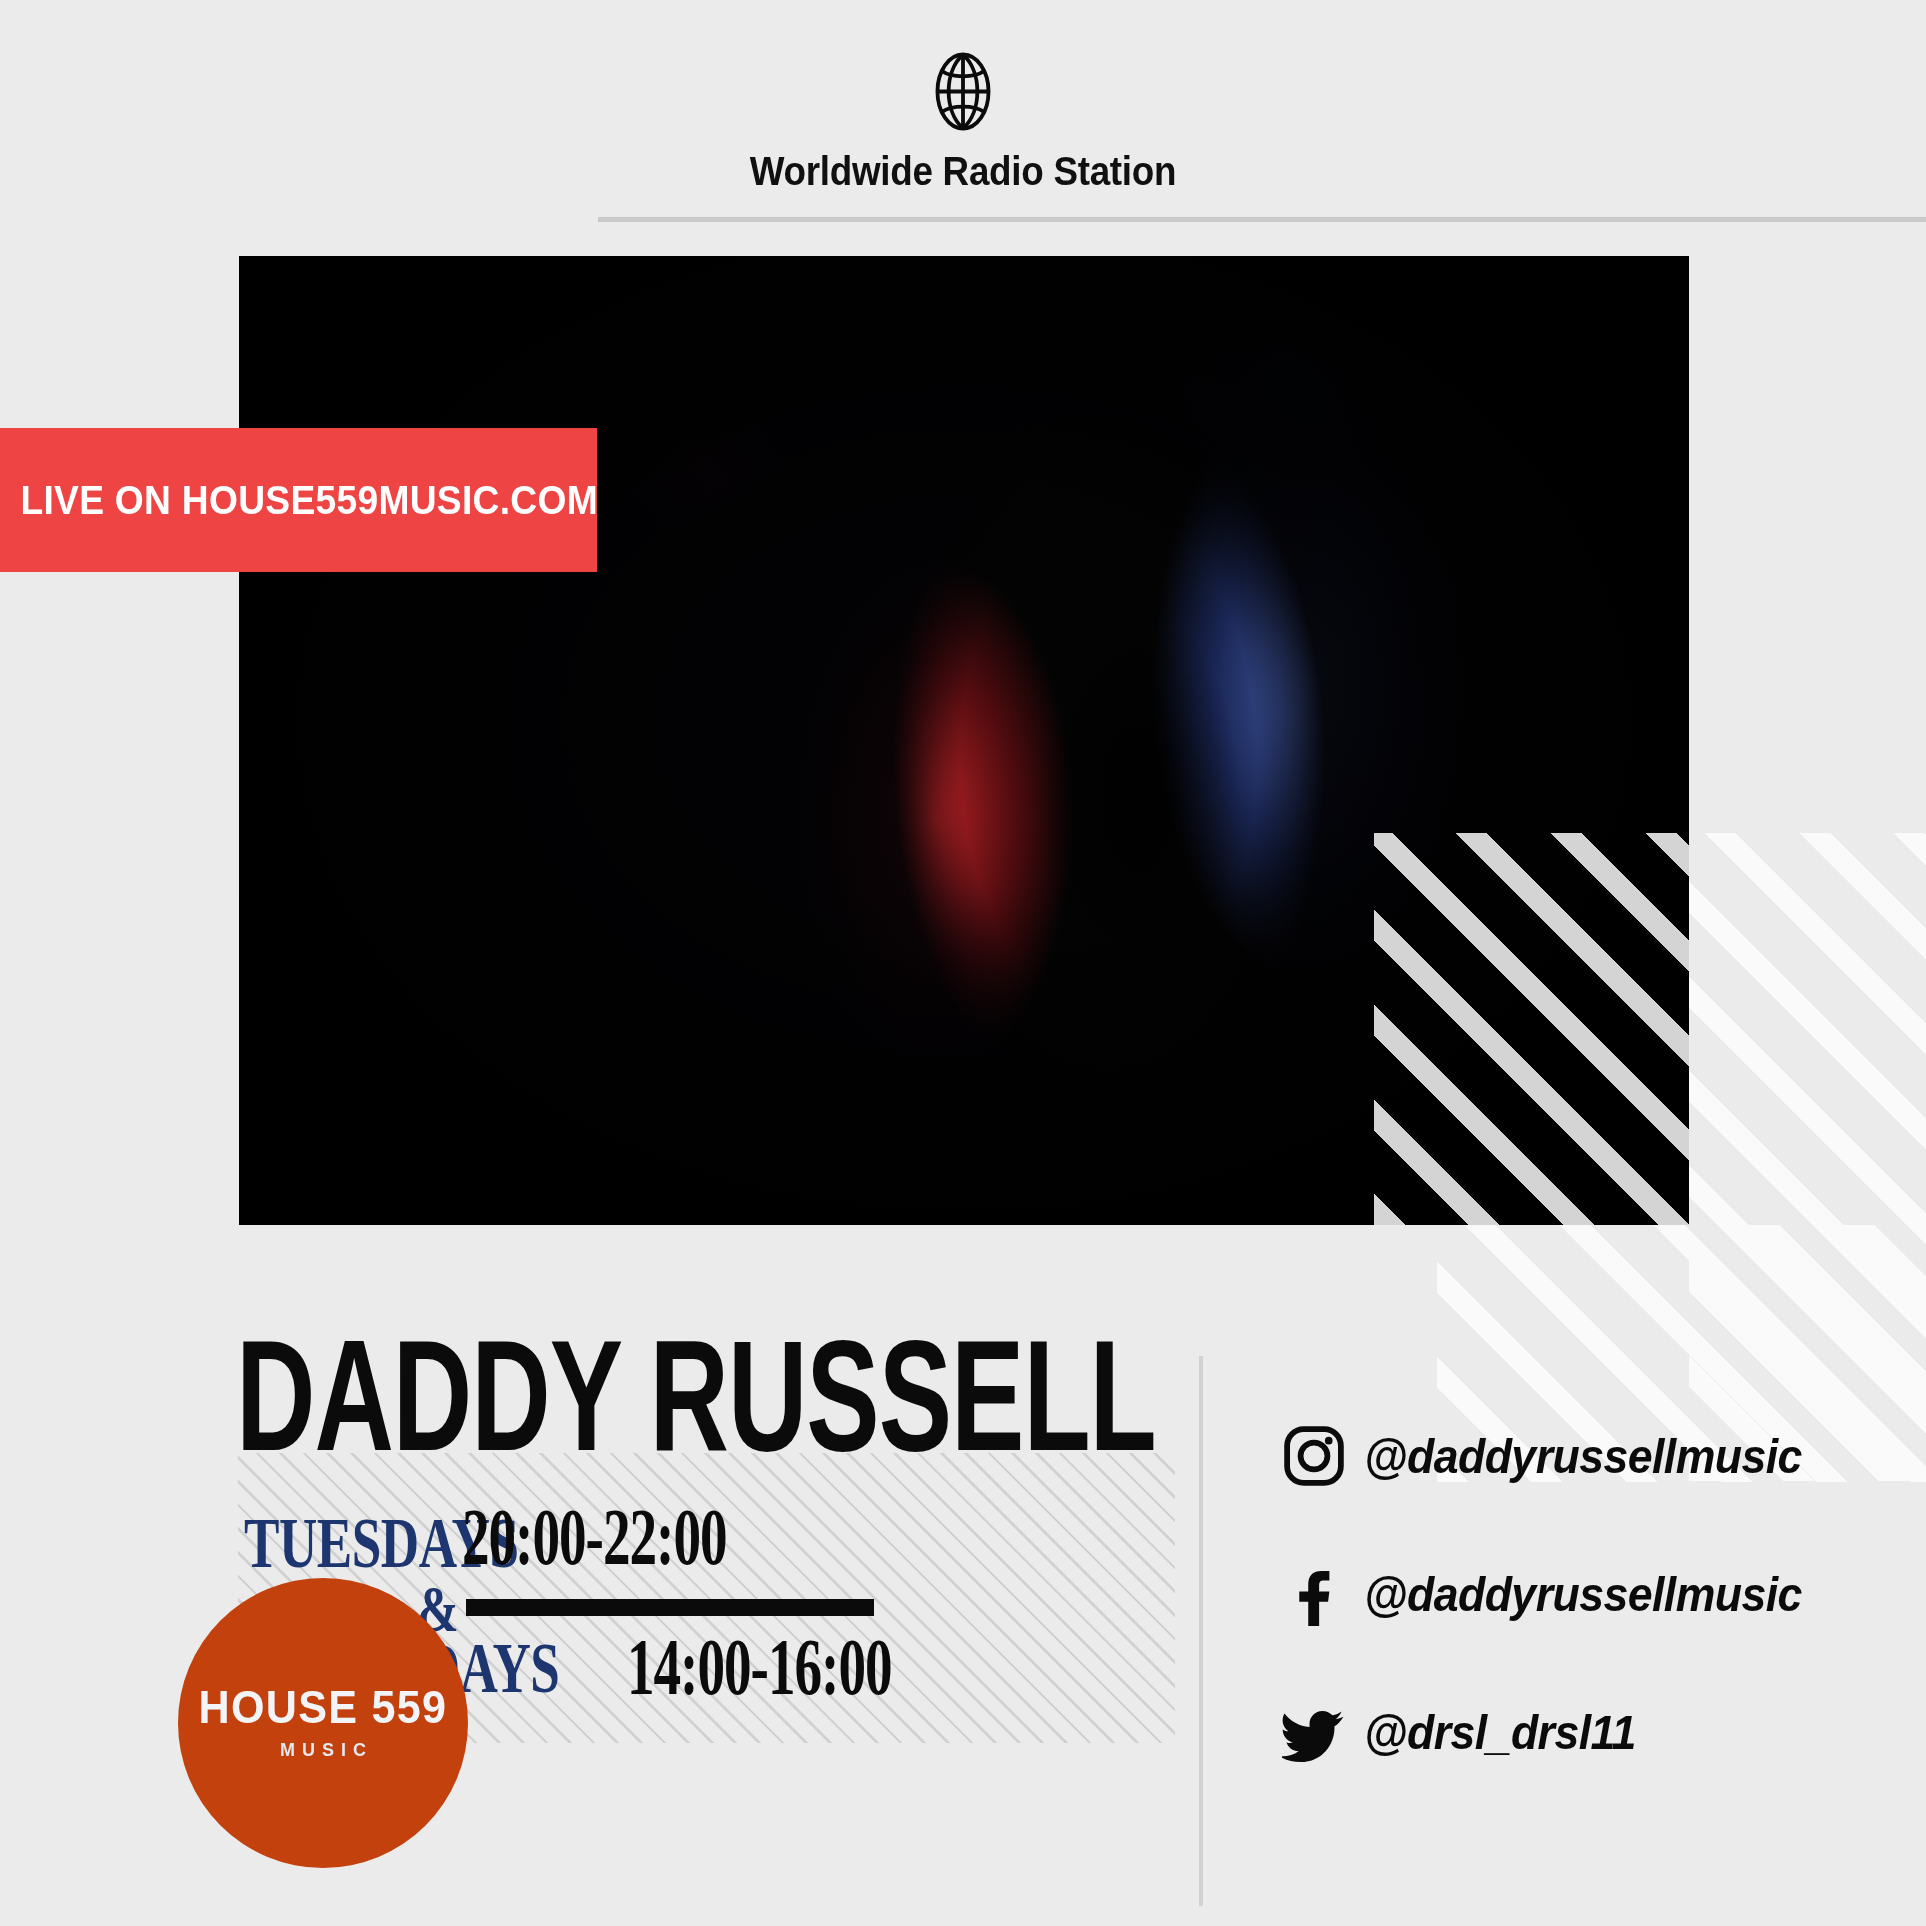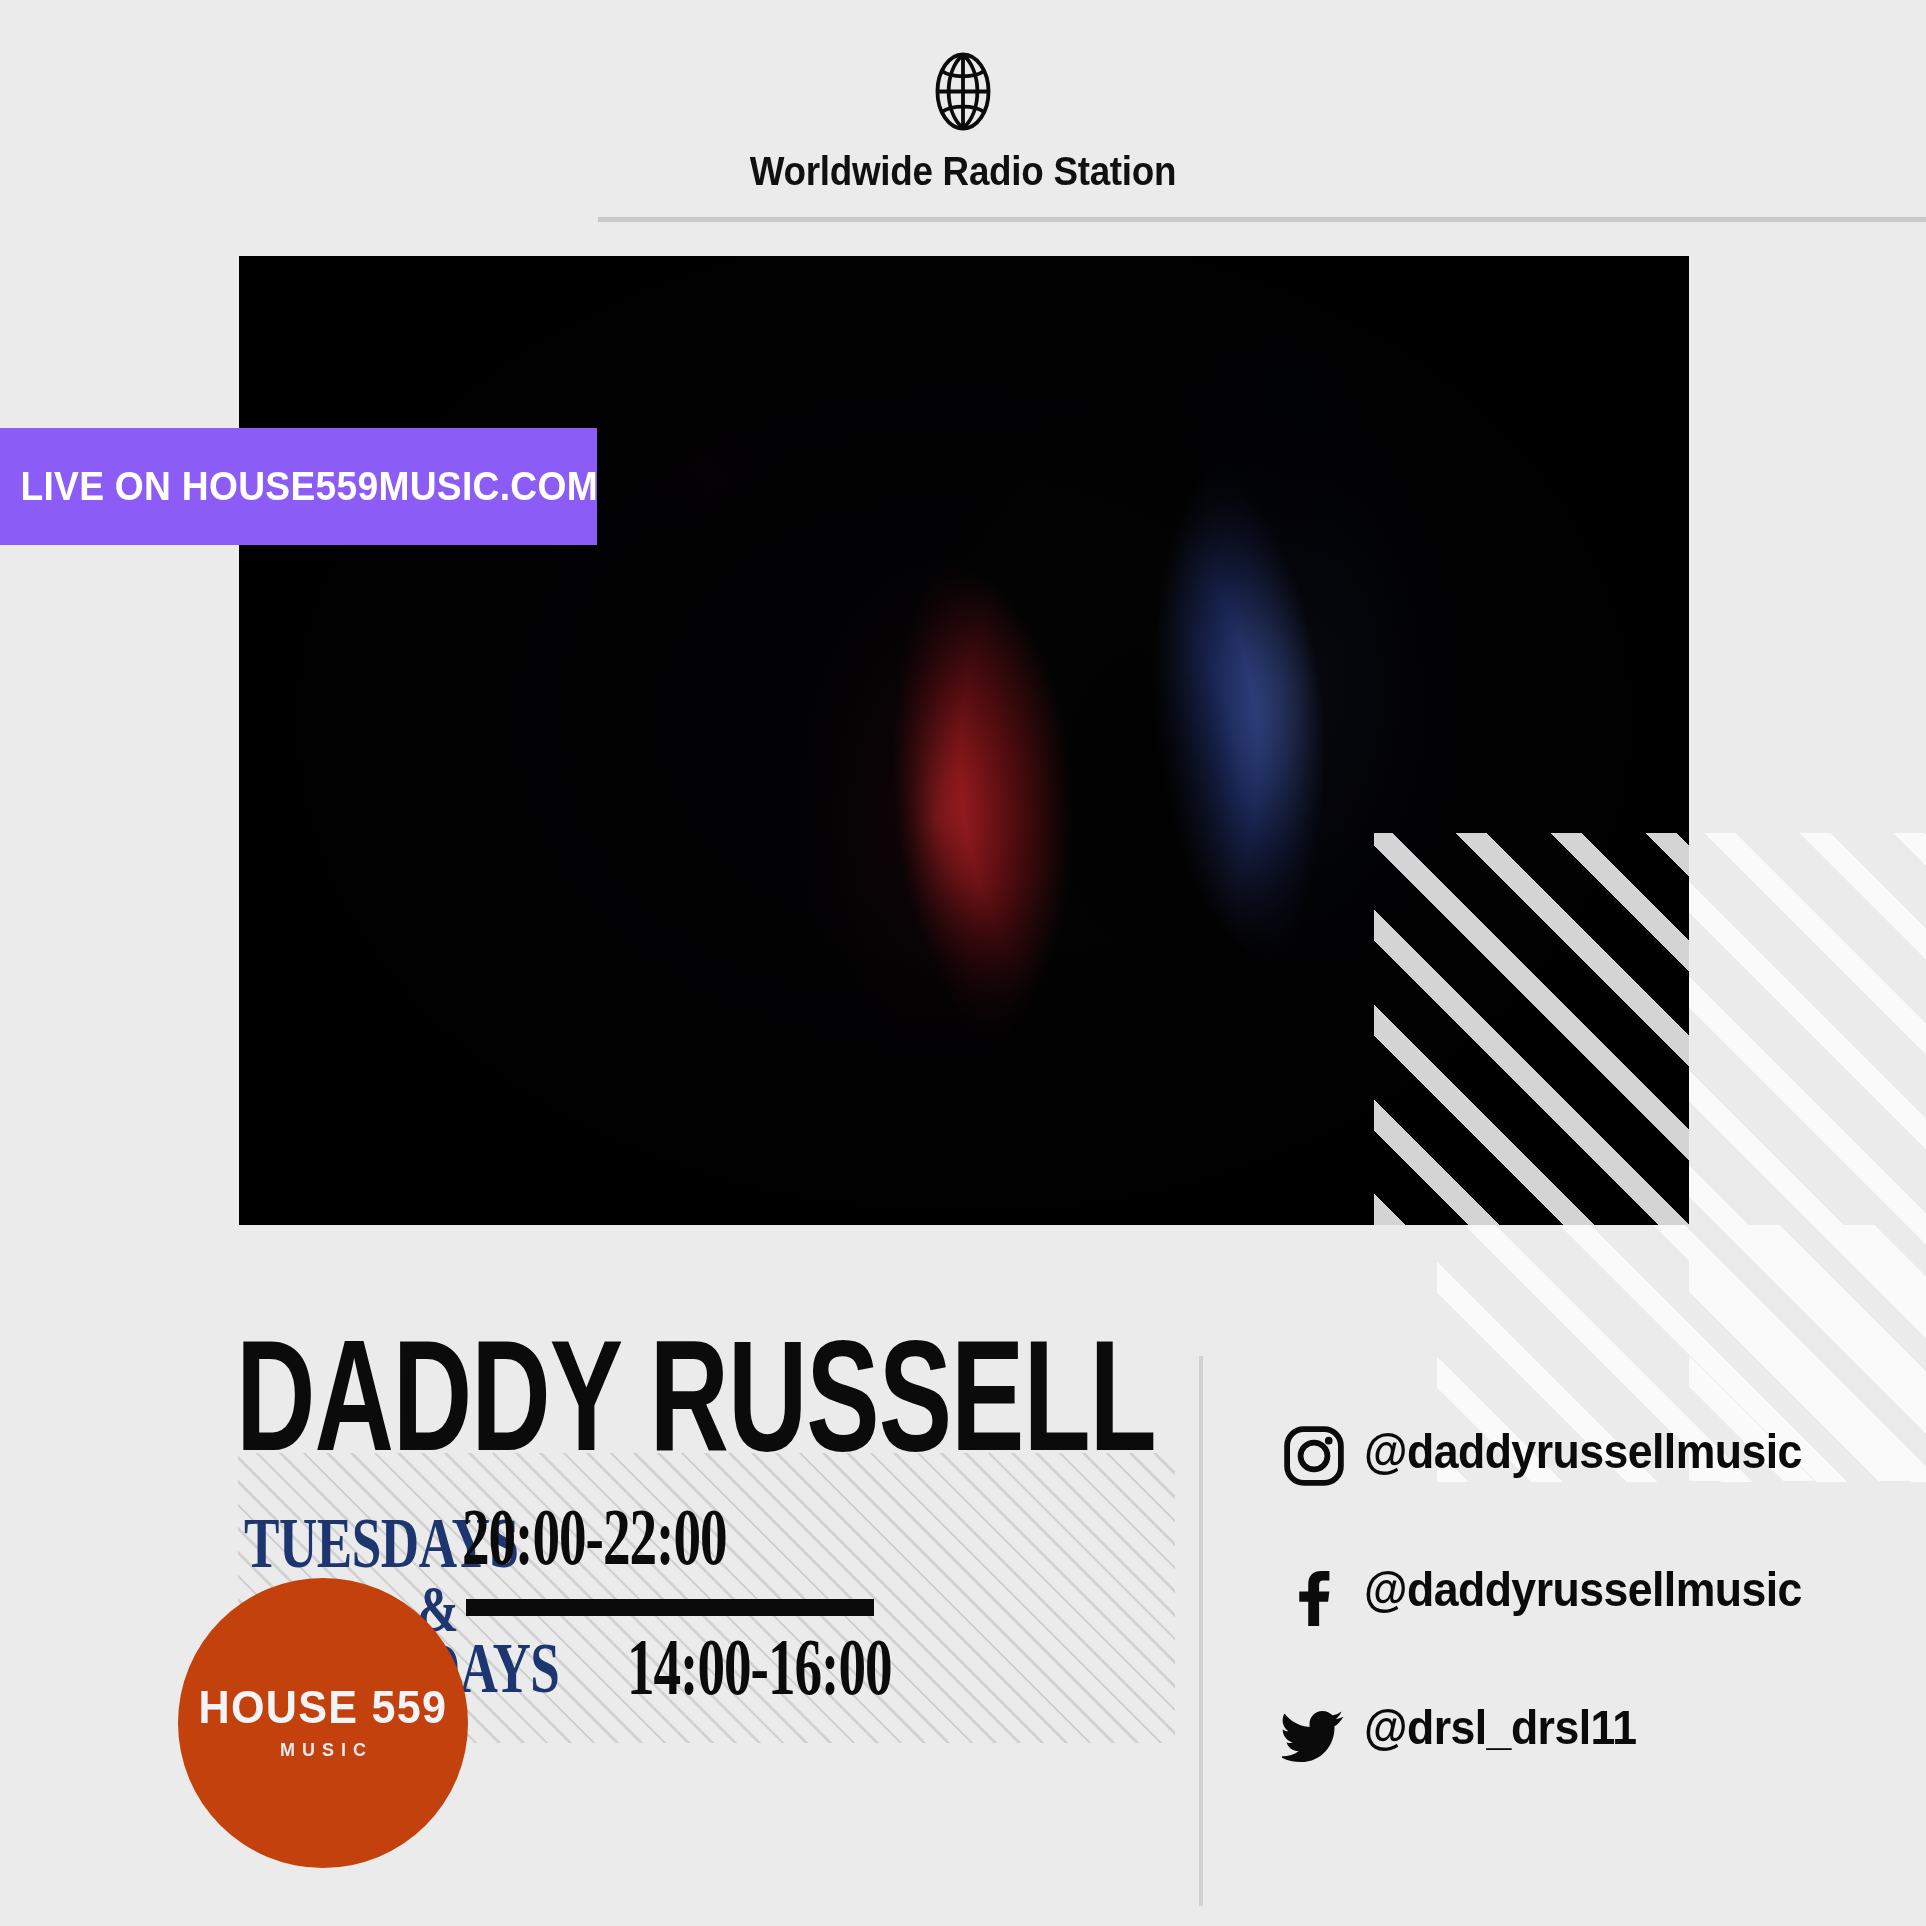--- a/index.html
+++ b/index.html
@@ -80,22 +80,22 @@
   }
   #bg-stripes-below {
     position:absolute; left:1437px; top:1225px; width:489px; height:257px;
     background:repeating-linear-gradient(45deg,
        #fafafa 0px, #fafafa 22px,
        rgba(0,0,0,0) 22px, rgba(0,0,0,0) 67px);
   }
 
   
   #live-banner {
-    position:absolute; left:0px; top:428px; width:597px; height:117px;
-    background:#8b5cf6;
+    position:absolute; left:0px; top:428px; width:597px; height:144px;
+    background:#ef4444;
     display:flex; align-items:center;
   }
   #live-banner-text {
     color:#ffffff; font-size:40px; font-weight:bold;
     letter-spacing:0.3px; padding-left:22px;
     transform:scaleX(0.93); transform-origin:left center;
     white-space:nowrap;
   }
 
   
@@ -165,21 +165,21 @@
   #section-divider {
     position:absolute; left:1199px; top:1356px; width:3.9px; height:550px;
     background:#d2d2d2;
   }
 
   
   #social-list {
     position:absolute; left:1278px; top:1424px; width:648px;
   }
   .social-row {
-    display:flex; height:64px; margin-bottom:74px;
+    display:flex; align-items:center; height:64px; margin-bottom:74px;font-style:italic;
   }
   .social-icon {
     width:72px; flex:0 0 72px;
     display:flex; align-items:center; justify-content:center;
   }
   .social-handle {
     font-size:48px; font-weight:bold; color:#0b0b0b;
     letter-spacing:-0.6px; margin-left:14px;
     transform:scaleX(0.93); transform-origin:left center;
     white-space:nowrap;

